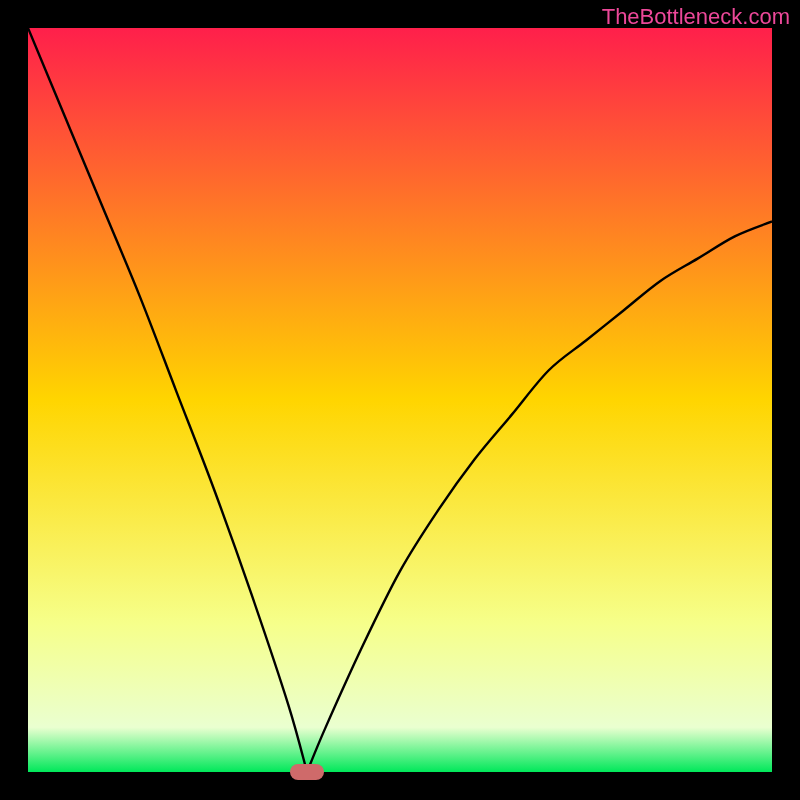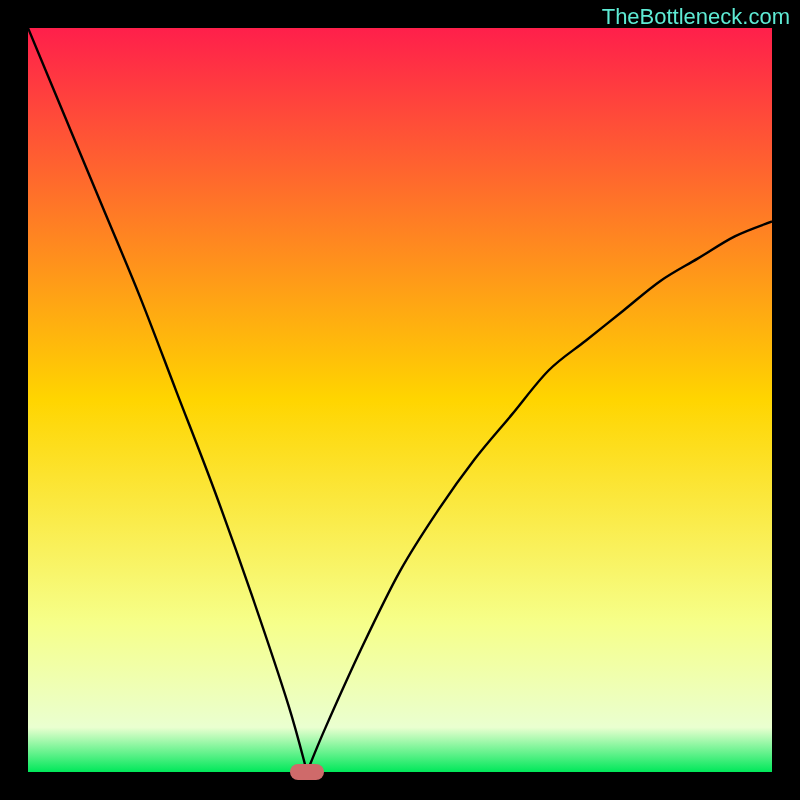--- a/index.html
+++ b/index.html
@@ -14,21 +14,21 @@
   .outer {
     position: relative;
     width: 800px;
     height: 800px;
     background: #000;
   }
   .watermark {
     position: absolute;
     top: 4px;
     right: 10px;
-    color: #5eead4;
+    color: #ec4899;
     font-size: 22px;
     font-weight: 500;
     z-index: 10;
   }
   .plot-wrap {
     position: absolute;
     left: 28px;
     top: 28px;
     width: 744px;
     height: 744px;

